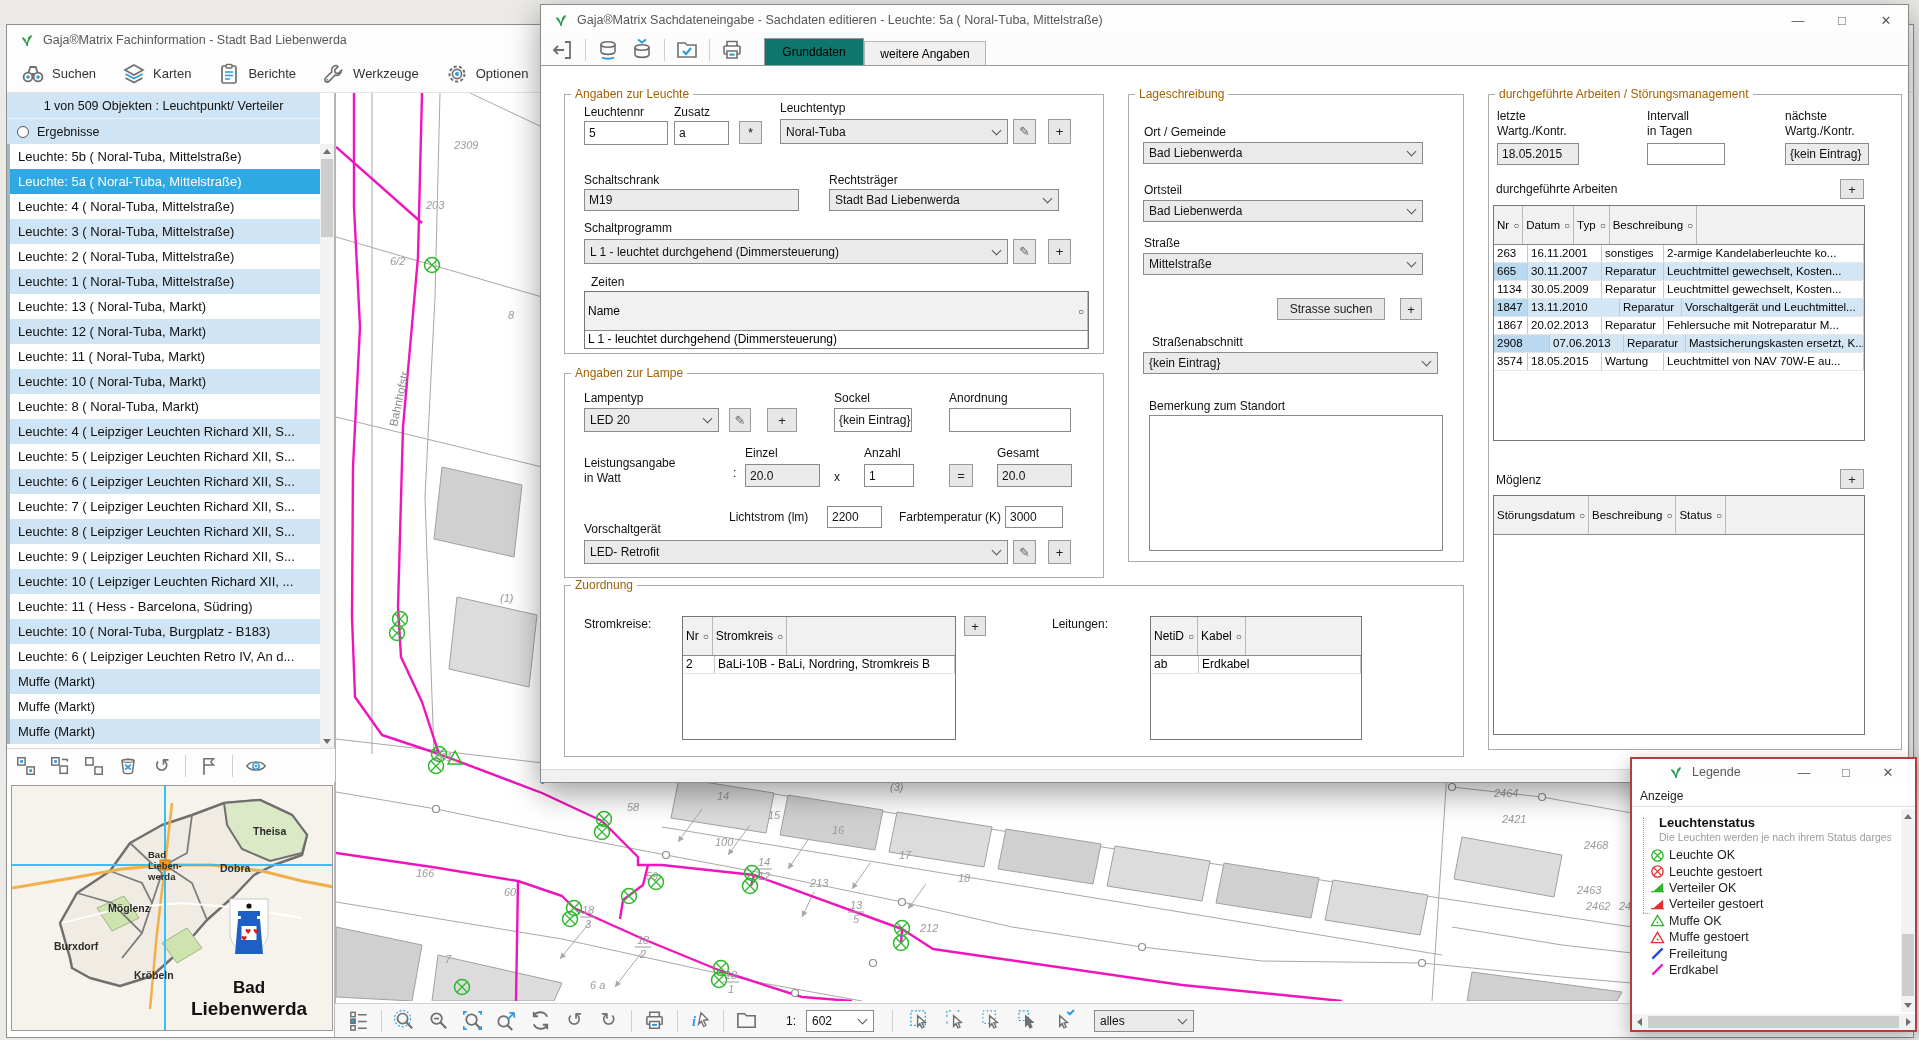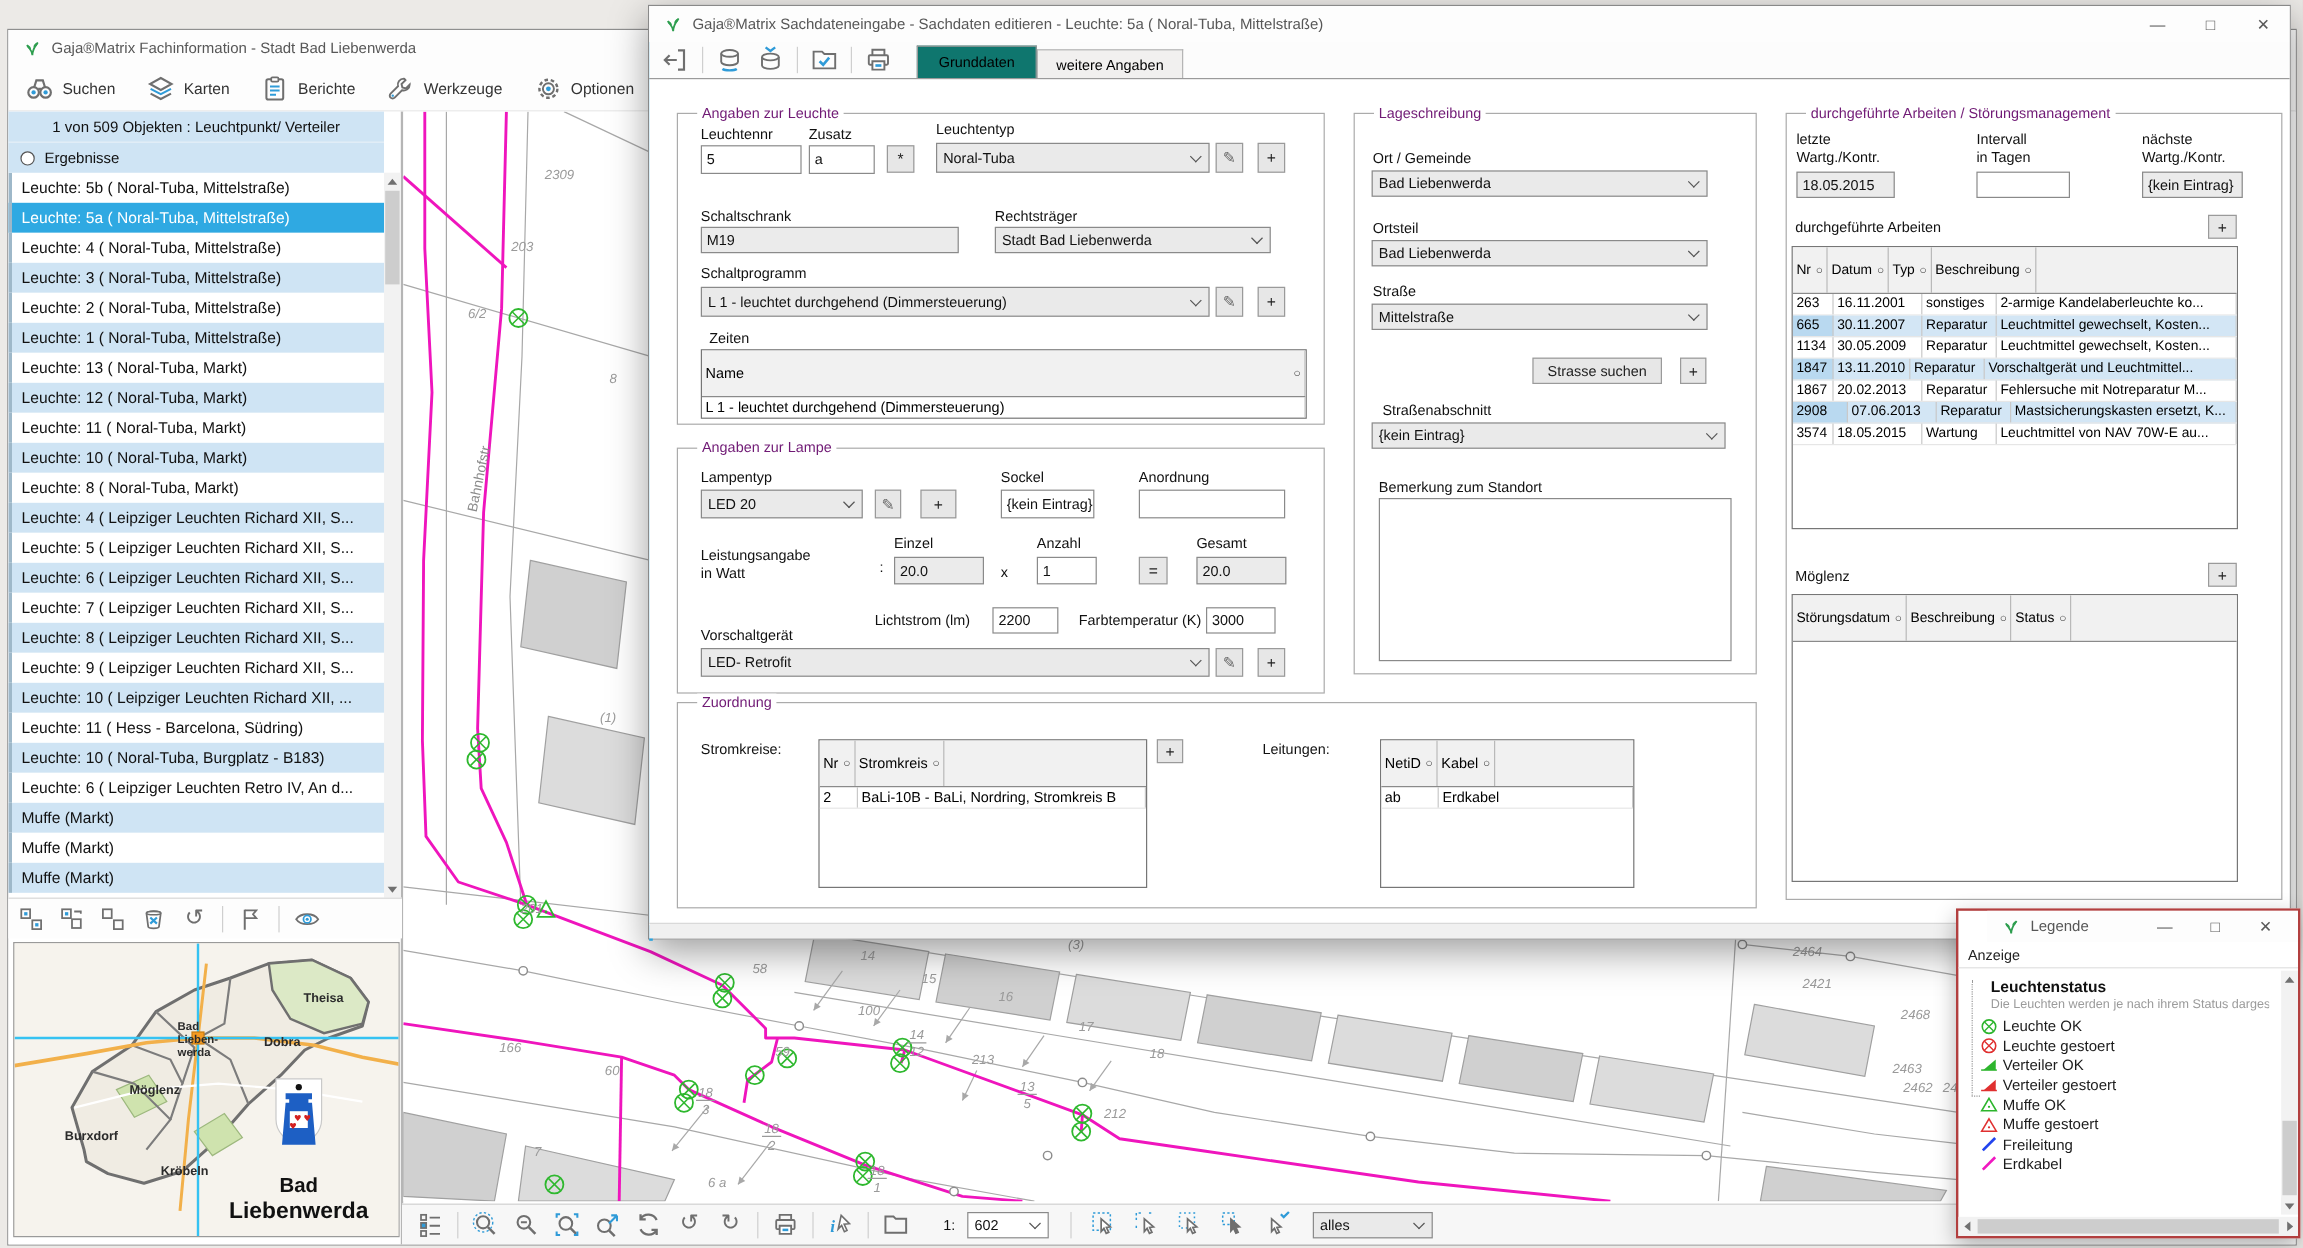--- a/index.html
+++ b/index.html
@@ -49,21 +49,21 @@
   #dialog{left:540px;top:4px;width:1369px;height:779px;background:#fff;border:1px solid #898989;box-shadow:0 10px 30px rgba(0,0,0,.38);z-index:10;}
   .dlg-edge{position:absolute;left:0;top:30px;width:3px;height:749px;background:#2ba2dc;}
   .dlg-toolbar{position:absolute;left:0;top:30px;right:0;height:30px;background:#fcfcfc;display:flex;align-items:center;gap:10px;padding-left:10px;box-sizing:border-box;}
   .dlg-toolbar svg{width:24px;height:24px;}
   .tab{position:absolute;font-size:12px;display:flex;align-items:center;justify-content:center;box-sizing:border-box;}
   .tab.active{background:#0f766e;border:1px solid #9a9a9a;border-bottom:none;z-index:2;}
   .tab.inactive{background:#f1f0ef;border:1px solid #b5b5b5;border-bottom:none;}
   .dlg-body{position:absolute;left:0;top:60px;right:0;height:706px;background:#fff;border-top:1px solid #9a9a9a;box-sizing:border-box;}
   .dlg-bottom{position:absolute;left:0;bottom:0;right:0;height:13px;background:#f0f0f0;border-top:1px solid #d9d9d9;box-sizing:border-box;}
   .groupbox{position:absolute;border:1px solid #ababab;box-sizing:border-box;}
-  .grouplabel{position:absolute;top:-8px;left:16px;background:#fff;padding:0 4px;font-size:12px;color:#701a75;white-space:nowrap;}
+  .grouplabel{position:absolute;top:-8px;left:6px;background:#fff;padding:0 4px;font-size:12px;color:#a16207;white-space:nowrap;}
   .flabel{position:absolute;font-size:12px;color:#111;white-space:nowrap;}
   .tinput{position:absolute;background:#fff;border:1px solid #8a8a8a;font-size:12px;color:#111;padding:0 4px;display:flex;align-items:center;white-space:nowrap;overflow:hidden;box-sizing:border-box;}
   .tinput.ro{background:#ebebeb;}
   .sbtn{position:absolute;background:#e7e7e7;border:1px solid #9a9a9a;display:flex;align-items:center;justify-content:center;font-size:13px;color:#222;box-sizing:border-box;}
   .sbtn.pencil{font-size:13px;color:#666;}
   .dtable{position:absolute;border:1px solid #767676;background:#fff;box-sizing:border-box;overflow:hidden;font-size:12px;}
   .thead{display:flex;background:#f1f1f1;border-bottom:1px solid #8a8a8a;}
   .th{display:flex;align-items:center;padding:19px 3px;border-right:1px solid #b9b9b9;box-sizing:border-box;height:18px;overflow:hidden;white-space:nowrap;justify-content:space-between;}
   .circ{font-size:10px;color:#333;margin-left:4px;}
   .circ::after{content:"○";}
@@ -843,32 +843,32 @@
                 <div class="td" style="flex:1;">Leuchtmittel gewechselt, Kosten...</div>
               </div>
               <div class="trow">
                 <div class="td" style="width:34px;">1134</div>
                 <div class="td" style="width:74px;">30.05.2009</div>
                 <div class="td" style="width:62px;">Reparatur</div>
                 <div class="td" style="flex:1;">Leuchtmittel gewechselt, Kosten...</div>
               </div>
               <div class="trow">
                 <div class="td" style="width:34px;">1847</div>
-                <div class="td" style="width:64px;">13.11.2010</div>
+                <div class="td" style="width:92px;">13.11.2010</div>
                 <div class="td" style="width:62px;">Reparatur</div>
                 <div class="td" style="flex:1;">Vorschaltgerät und Leuchtmittel...</div>
               </div>
               <div class="trow">
                 <div class="td" style="width:34px;">1867</div>
                 <div class="td" style="width:74px;">20.02.2013</div>
                 <div class="td" style="width:62px;">Reparatur</div>
                 <div class="td" style="flex:1;">Fehlersuche mit Notreparatur M...</div>
               </div>
               <div class="trow">
-                <div class="td" style="width:46px;">2908</div>
+                <div class="td" style="width:56px;">2908</div>
                 <div class="td" style="width:74px;">07.06.2013</div>
                 <div class="td" style="width:62px;">Reparatur</div>
                 <div class="td" style="flex:1;">Mastsicherungskasten ersetzt, K...</div>
               </div>
               <div class="trow">
                 <div class="td" style="width:34px;">3574</div>
                 <div class="td" style="width:74px;">18.05.2015</div>
                 <div class="td" style="width:62px;">Wartung</div>
                 <div class="td" style="flex:1;">Leuchtmittel von NAV 70W-E au...</div>
               </div>

